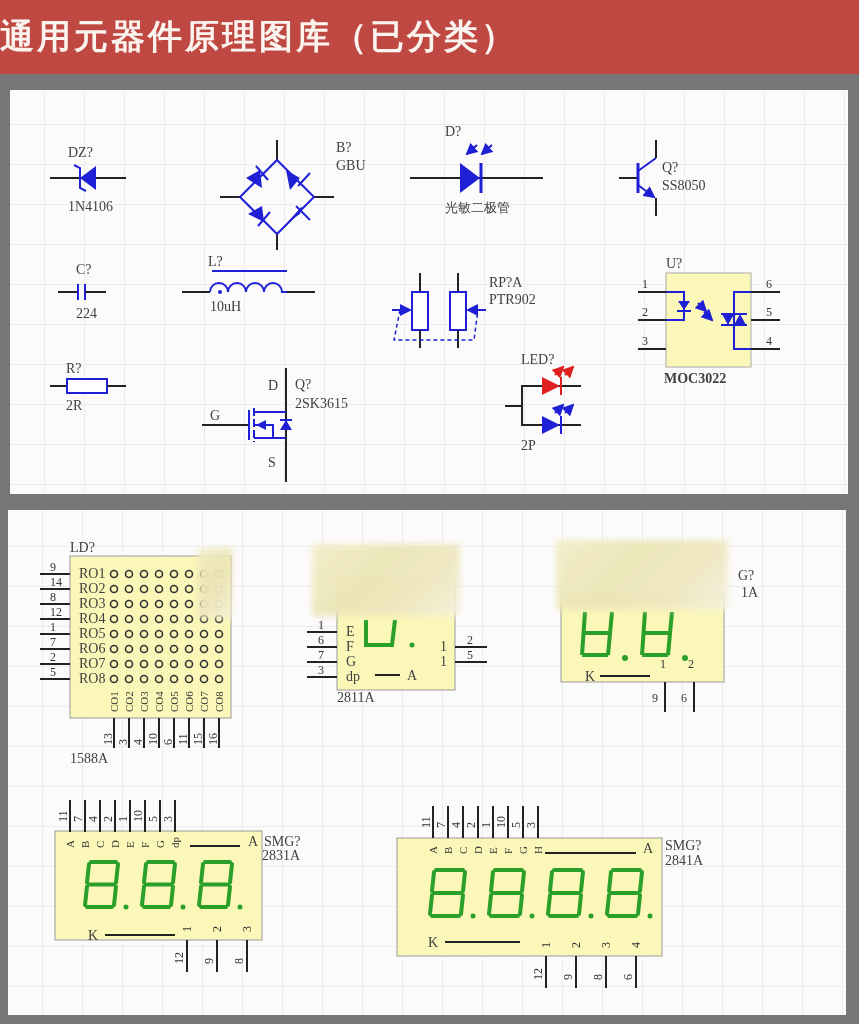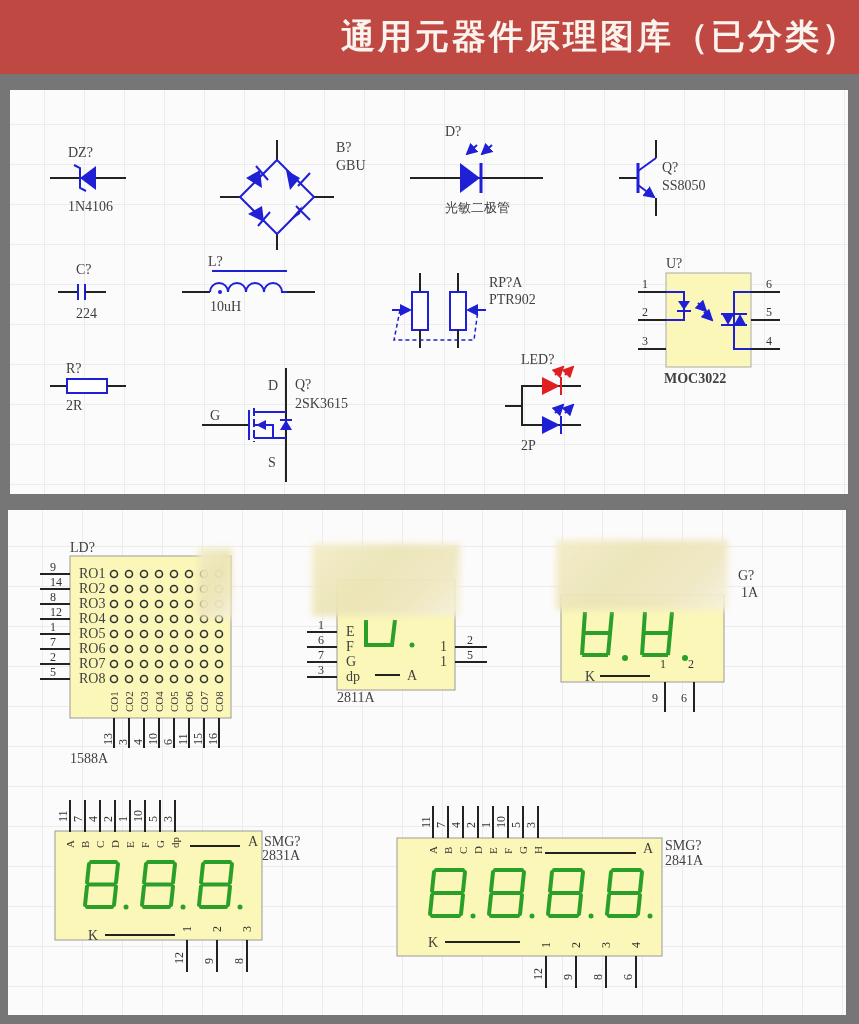--- a/index.html
+++ b/index.html
@@ -1,17 +1,17 @@
 <!DOCTYPE html>
 <html><head>
 <meta charset="utf-8">
 <style>
   html,body{margin:0;padding:0;}
   body{width:859px;height:1024px;background:#767676;position:relative;overflow:hidden;font-family:"Liberation Serif",serif;}
-  .header{position:absolute;left:0;top:0;width:859px;height:74px;background:#bf4843;display:flex;align-items:center;justify-content:flex-end;}
+  .header{position:absolute;left:0;top:0;width:859px;height:74px;background:#bf4843;display:flex;align-items:center;justify-content:flex-start;}
   .header h1{margin:0;color:#fbf4ee;font-family:"DejaVu Serif",serif;font-weight:bold;font-size:34px;letter-spacing:3px;}
   .panel{position:absolute;background-color:#fcfbfb;
     background-image:linear-gradient(#ececec 1px,transparent 1px),linear-gradient(90deg,#ececec 1px,transparent 1px);
     background-size:40px 40px;}
   .panel-top{left:10px;top:90px;width:838px;height:404px;background-position:-6px -6px;}
   .panel-bottom{left:8px;top:510px;width:838px;height:505px;background-position:-6px -4px;}
   svg{position:absolute;left:0;top:0;overflow:visible;}
   svg text{font-family:"Liberation Serif",serif;}
   .lbl{fill:#404040;font-size:14px;}
   .cn{font-family:"DejaVu Sans",sans-serif !important;font-size:13px;fill:#404040;}

